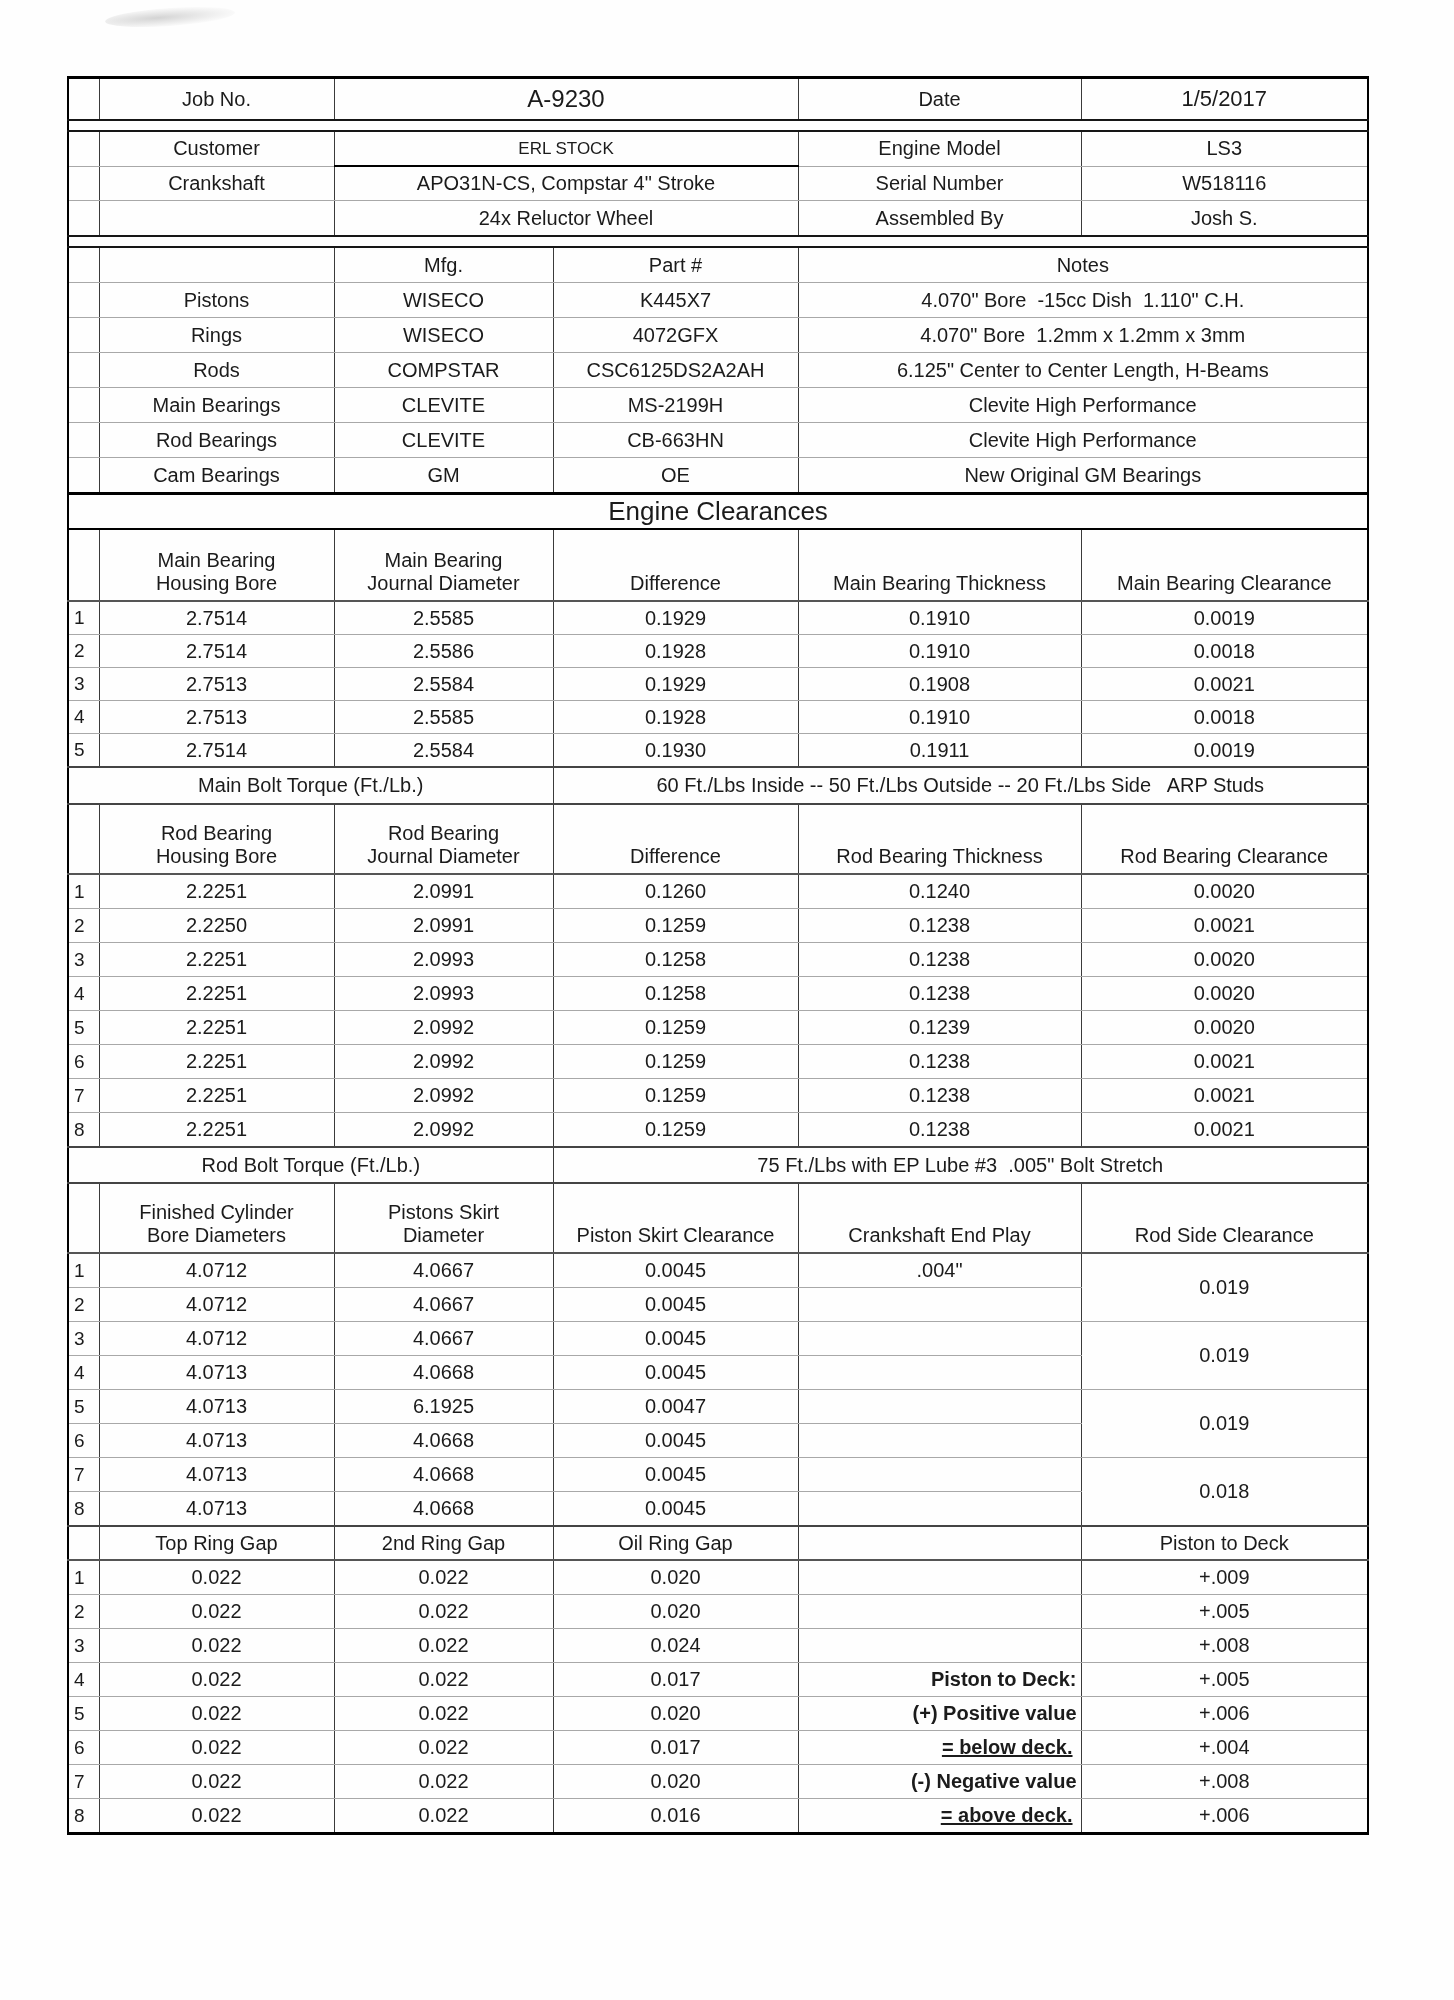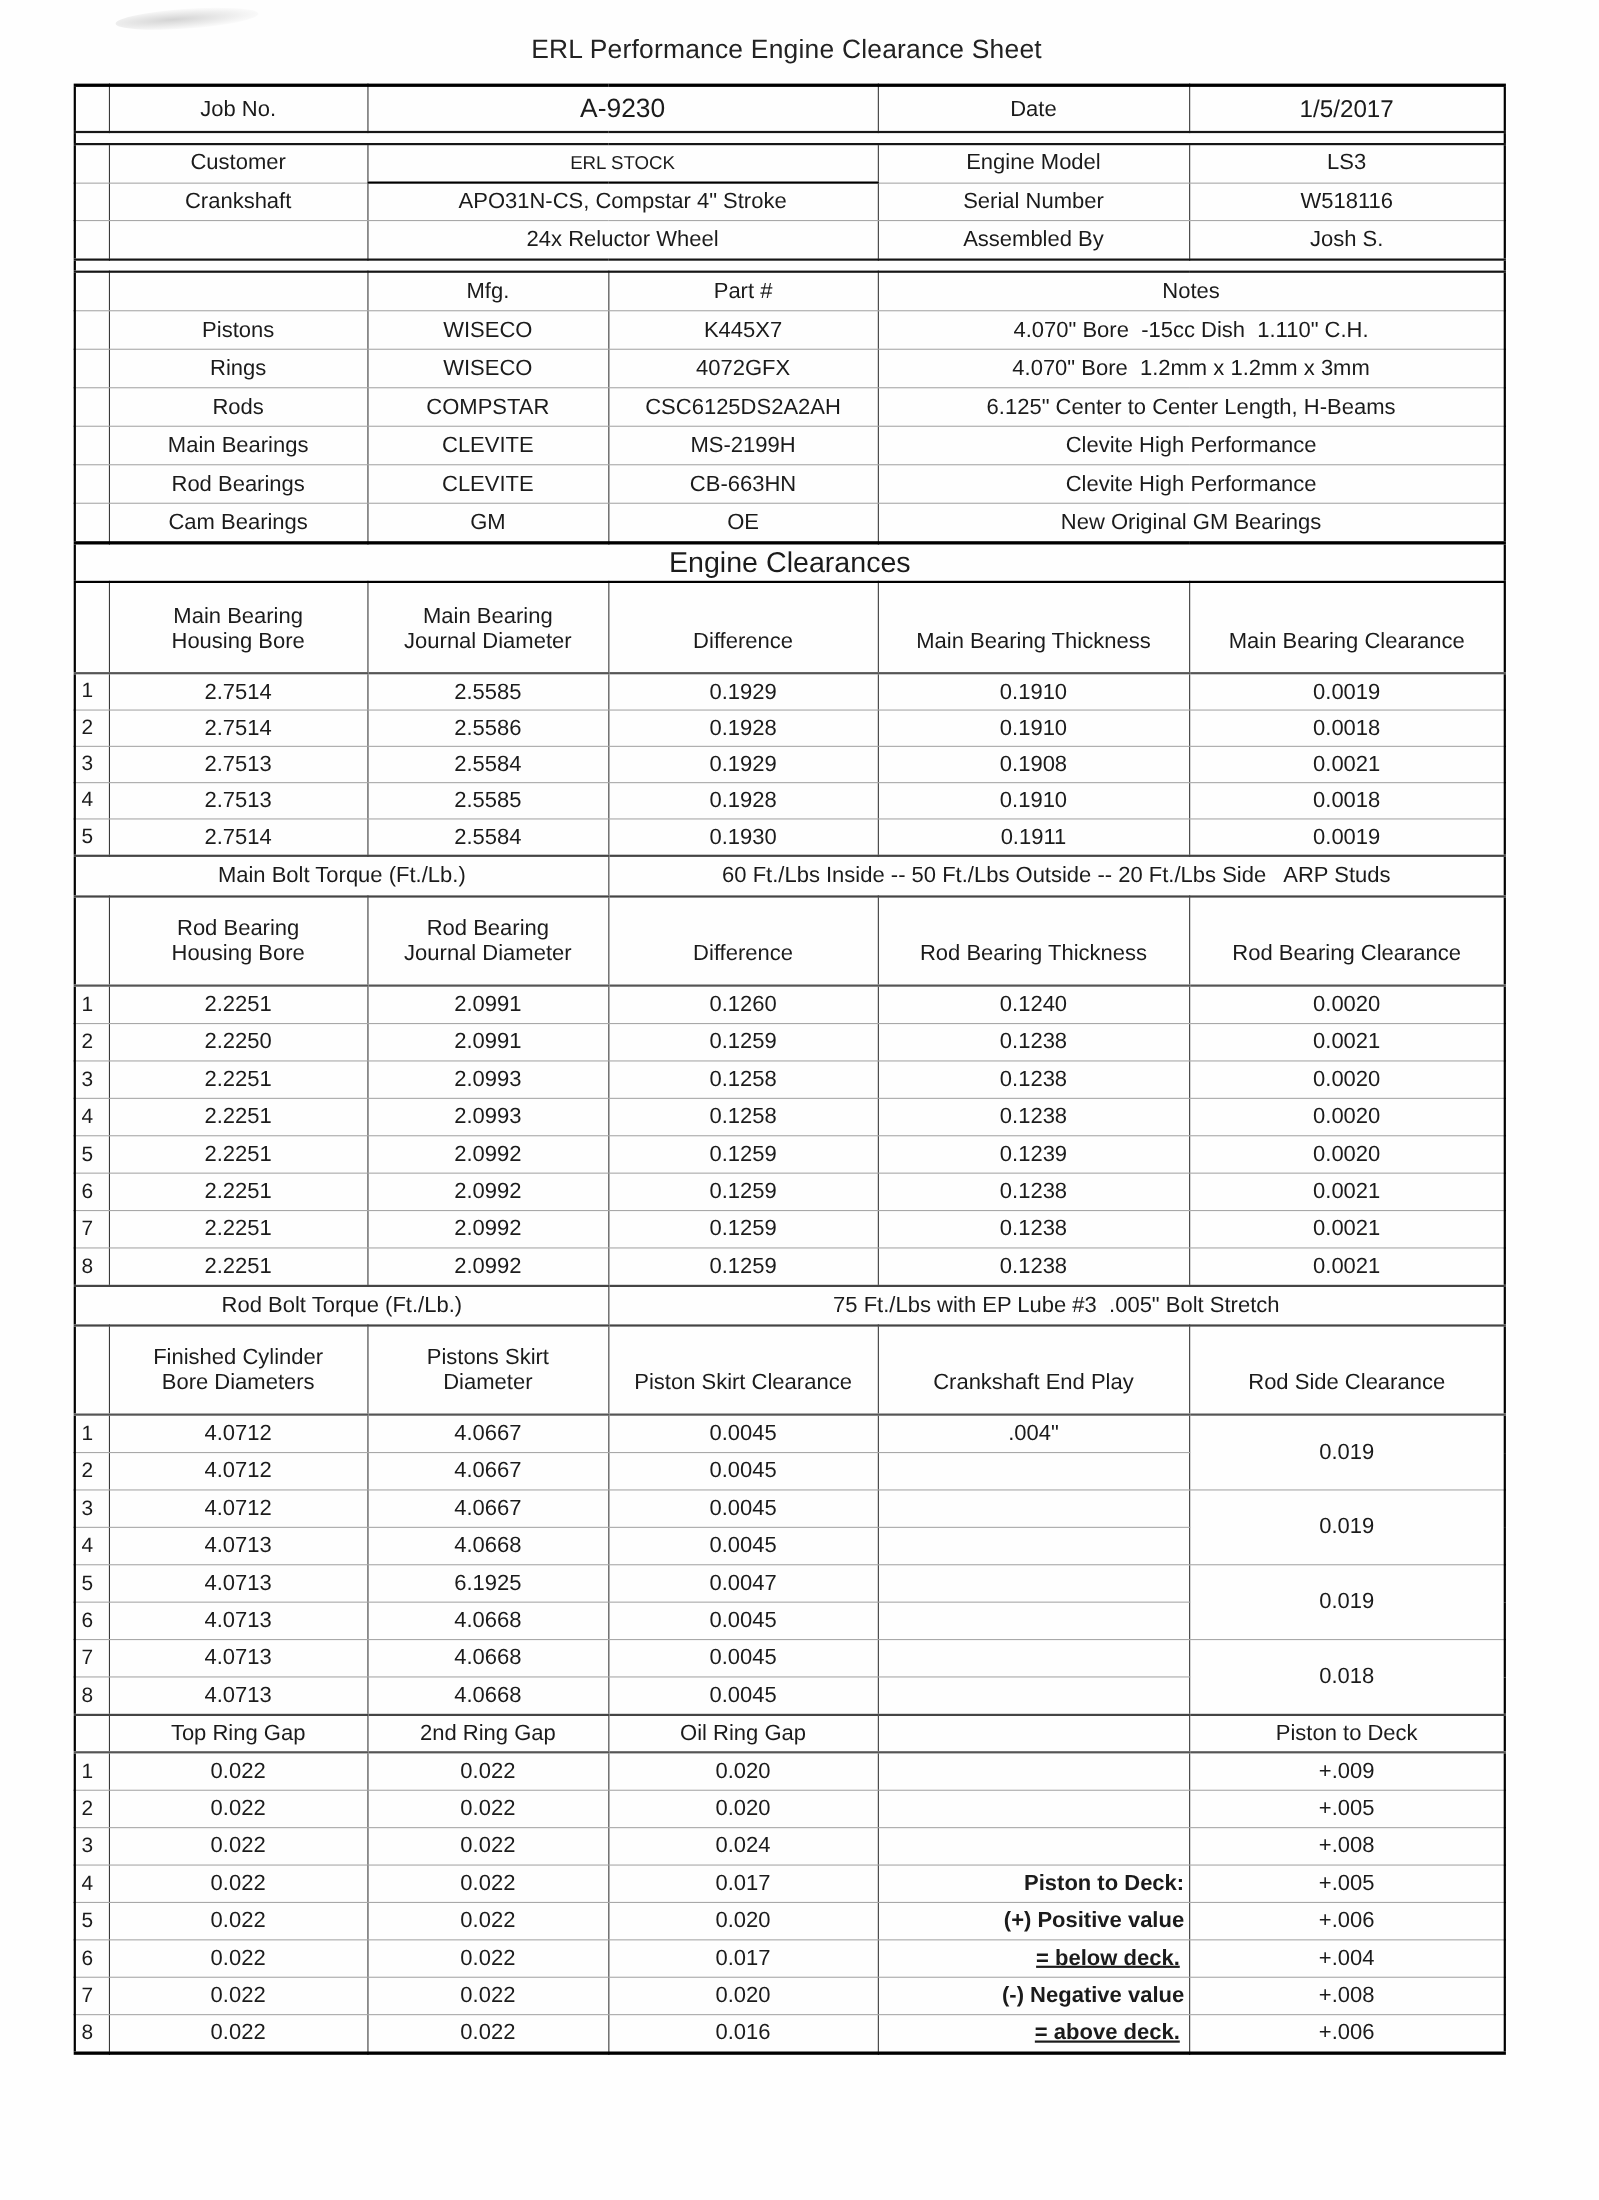--- a/index.html
+++ b/index.html
@@ -38,37 +38,36 @@
     border-top:2px solid #161616;border-bottom:2px solid #161616;
     border-left:none;border-right:none;
   }
   td.num{text-align:left;padding-left:5px;font-size:19px;}
   td.big{font-size:24px;}
   td.brand{font-size:17px;border-bottom:2px solid #000;}
   td.date{font-size:22px;}
   tr.section-title td{
     font-size:26px;border-top:3px solid #000;border-bottom:2px solid #000;
   }
-  tr.colhead td{vertical-align:bottom;padding-bottom:16px;border-bottom:2px solid #555;}
+  tr.colhead td{vertical-align:bottom;padding-bottom:5px;border-bottom:2px solid #555;}
   tr.torque td{border-top:2px solid #444;border-bottom:2px solid #444;}
   tr.subhead td{border-top:2px solid #444;border-bottom:2px solid #555;}
   td.note{font-weight:700;text-align:right;}
   td.note-r{font-weight:700;text-align:right;padding-right:8px;text-decoration:underline;}
   td.merged{border-top:1px solid #3a3a3a;}
   
   tr.h40 td{height:38px;} tr.h34 td{height:31px;} tr.h35 td{height:32px;}
   tr.h33 td{height:30px;} tr.h68 td{height:64px;} tr.h66 td{height:62px;}
   tr.h36 td{height:33px;}
 </style>
 </head>
 <body>
 
 <div class="sheet">
   <div class="smudge"></div>
-  <div class="title">ERL Performance Engine Clearance Sheet</div>
 
   <table class="sheet-table">
     <colgroup>
       <col style="width:31px">
         <col style="width:235px">
         <col style="width:219px">
       <col style="width:245px">
         <col style="width:283px">
         <col style="width:287px">
     </colgroup>

